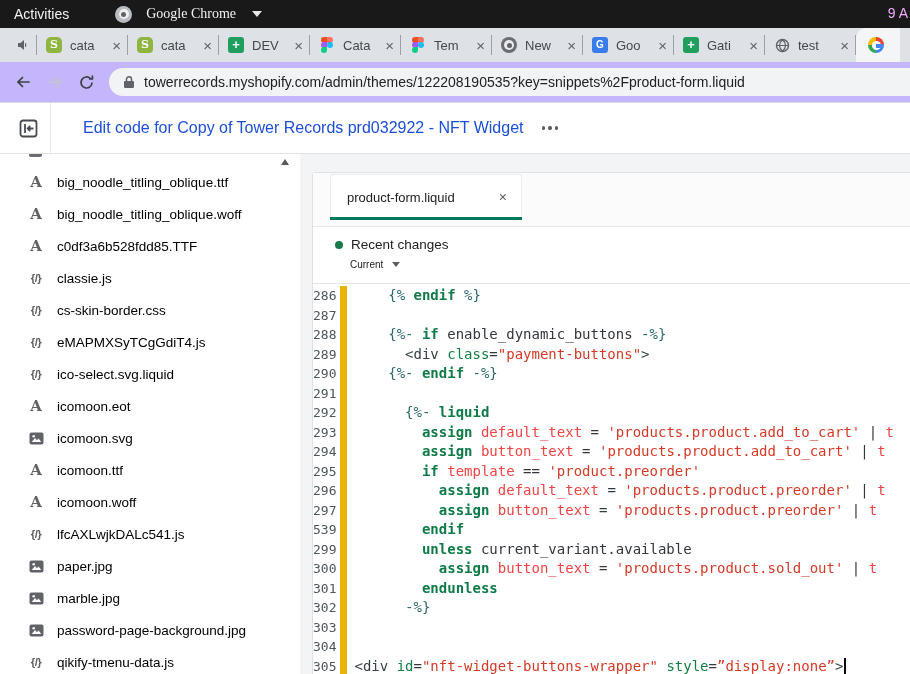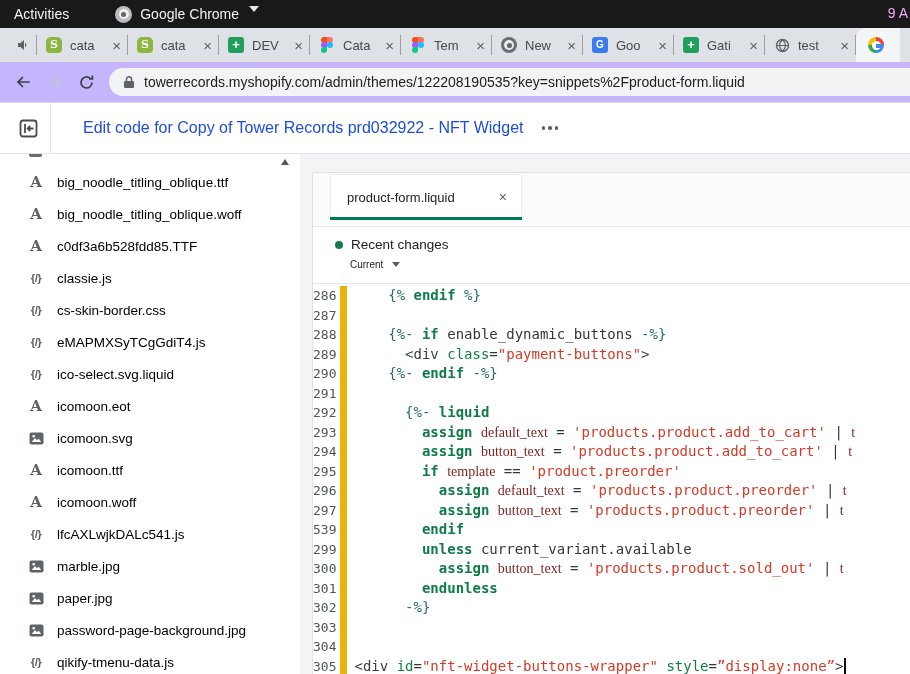--- a/index.html
+++ b/index.html
@@ -3,21 +3,21 @@
 <meta charset="utf-8">
 <style>
   html,body{margin:0;padding:0;}
   body{width:910px;height:674px;overflow:hidden;position:relative;background:#fff;
        font-family:"Liberation Sans",sans-serif;-webkit-font-smoothing:antialiased;}
 
   
   .top-bar{position:absolute;left:0;top:0;width:910px;height:28px;background:#191919;
            display:flex;align-items:center;color:#f2f2f2;font-size:14px;}
   .activities{margin-left:14px;}
-  .chrome-menu{display:flex;gap:8px;margin-left:46px;}
+  .chrome-menu{display:flex;align-items:center;gap:14px;margin-left:46px;font-family:Liberation Serif, serif;}
   .chrome-menu .caret{width:0;height:0;border-left:5px solid transparent;border-right:5px solid transparent;
                       border-top:6px solid #e8e8e8;margin-left:2px;}
   .gray-chrome{width:17px;height:17px;border-radius:50%;background:#b9bdc2;position:relative;}
   .gray-chrome::before{content:"";position:absolute;inset:3.5px;border-radius:50%;background:#efefef;}
   .gray-chrome::after{content:"";position:absolute;inset:6px;border-radius:50%;background:#5f6368;}
   .clock{position:absolute;right:2px;top:5px;color:#f0abfc;font-size:14px;white-space:nowrap;}
 
   
   .tab-strip{position:absolute;left:0;top:28px;width:910px;height:34px;background:#dee1e6;
              display:flex;align-items:center;}
@@ -93,21 +93,21 @@
   .code-area{padding-top:2px;}
   .code-line{display:flex;height:19.5px;white-space:pre;
              font-family:"DejaVu Sans Mono",monospace;font-size:14px;line-height:19.5px;}
   .ln{flex:0 0 21px;text-align:right;color:#4d565c;font-size:13px;padding-right:4px;
       border-right:7px solid #eab308;}
   .code-text{padding-left:7px;}
   .tk-p{color:#32373c;}
   .tk-d{color:#2d6a6d;}
   .tk-k{color:#0f7b48;font-weight:bold;}
   .tk-s{color:#d43a26;}
-  .tk-v{color:#7f1d1d;font-family:Liberation Serif, serif;}
+  .tk-v{color:#ef4444;}
   .tk-a{color:#108043;}
   .tk-g{color:#374045;}
   .cursor{display:inline-block;width:2px;height:16px;background:#0a0a0a;vertical-align:text-bottom;margin-left:1px;}
 </style>
 </head>
 <body>
 
 <div class="top-bar">
   <span class="activities">Activities</span>
   <span class="chrome-menu">
@@ -311,31 +311,31 @@
           <span class="file-name">lfcAXLwjkDALc541.js</span>
         </div>
         <div class="file-row">
           <span class="file-icon">
             <svg width="15" height="13" viewBox="0 0 15 13">
               <rect x="0.5" y="0.5" width="14" height="12" rx="2" fill="#5f6368"></rect>
               <circle cx="4.7" cy="4.3" r="1.3" fill="#fff"></circle>
               <path d="M2.7 10 6 6l2 2.2L9.6 6.6 12.3 10z" fill="#fff"></path>
             </svg>
           </span>
-          <span class="file-name">marble.jpg</span>
+          <span class="file-name">paper.jpg</span>
         </div>
         <div class="file-row">
           <span class="file-icon">
             <svg width="15" height="13" viewBox="0 0 15 13">
               <rect x="0.5" y="0.5" width="14" height="12" rx="2" fill="#5f6368"></rect>
               <circle cx="4.7" cy="4.3" r="1.3" fill="#fff"></circle>
               <path d="M2.7 10 6 6l2 2.2L9.6 6.6 12.3 10z" fill="#fff"></path>
             </svg>
           </span>
-          <span class="file-name">paper.jpg</span>
+          <span class="file-name">marble.jpg</span>
         </div>
         <div class="file-row">
           <span class="file-icon">
             <svg width="15" height="13" viewBox="0 0 15 13">
               <rect x="0.5" y="0.5" width="14" height="12" rx="2" fill="#5f6368"></rect>
               <circle cx="4.7" cy="4.3" r="1.3" fill="#fff"></circle>
               <path d="M2.7 10 6 6l2 2.2L9.6 6.6 12.3 10z" fill="#fff"></path>
             </svg>
           </span>
           <span class="file-name">password-page-background.jpg</span>

